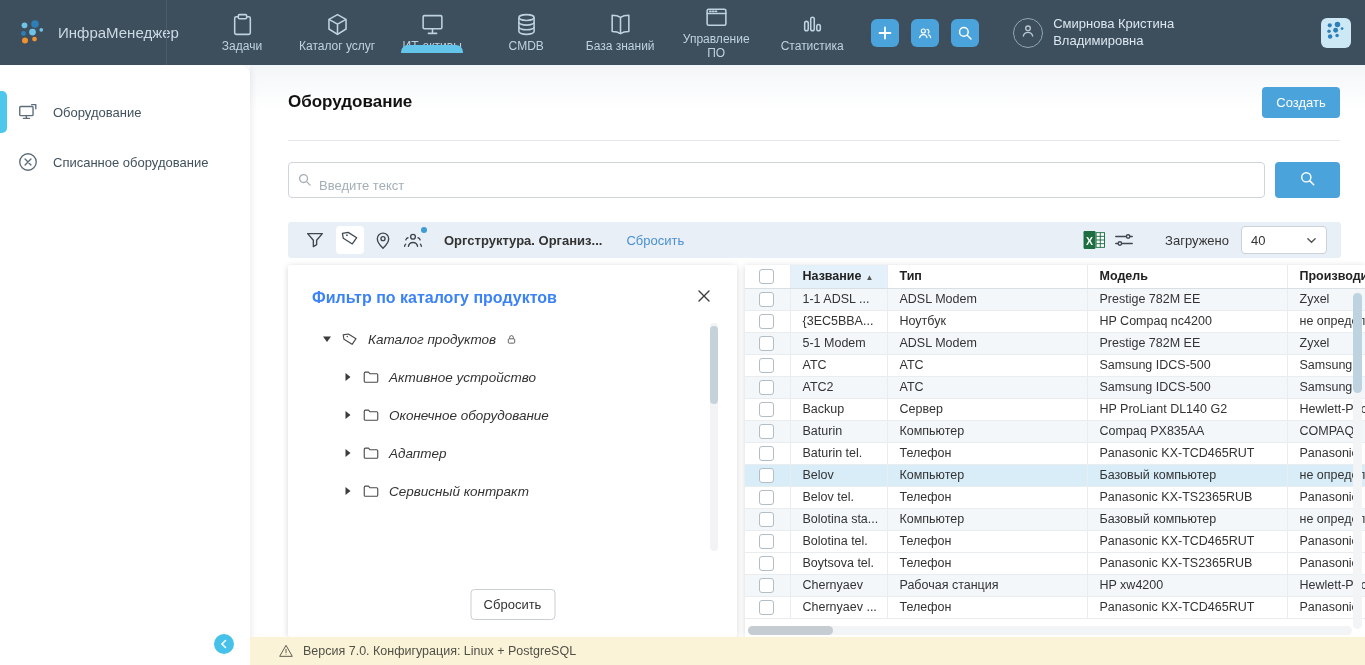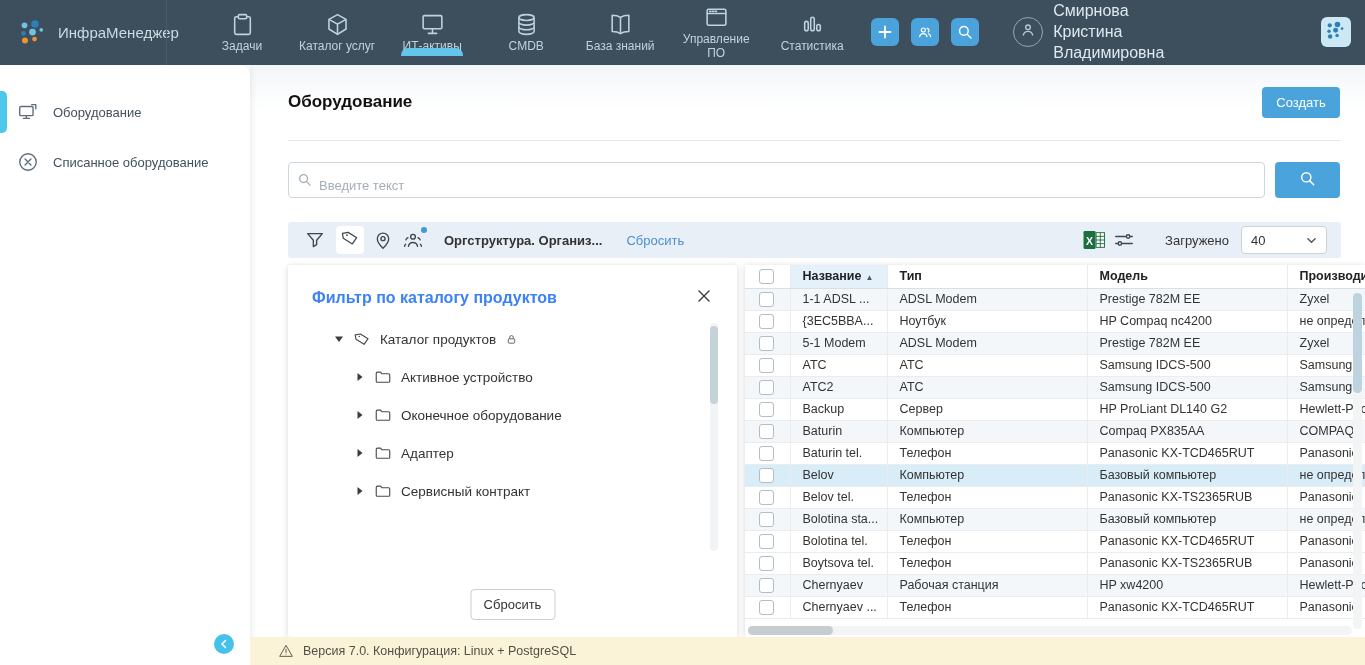--- a/index.html
+++ b/index.html
@@ -5,31 +5,31 @@
   * { margin:0; padding:0; box-sizing:border-box; }
   html,body { width:1365px; height:665px; overflow:hidden; }
   body { font-family:"Liberation Sans", sans-serif; background:#ffffff; position:relative; }
 
   
   .topbar { position:absolute; top:0; left:0; width:1365px; height:65px; background:#3d4e5c; display:flex; align-items:center; z-index:10; }
   .logo { display:flex; align-items:center; gap:10px; padding:0 18px; width:166px; flex:0 0 auto; }
   .logo-mark svg { width:30px; height:30px; display:block; }
   .logo-text { color:#ccdae4; font-size:15px; white-space:nowrap; }
   .topbar-sep { width:1px; height:65px; background:#4b5b69; flex:0 0 auto; }
-  .top-nav { display:flex; height:46px; margin-left:28px; }
+  .top-nav { display:flex; height:46px; margin-left:28px;align-items:center; }
   .nav-item { position:relative; min-width:94px; padding:0 10px; display:flex; flex-direction:column; align-items:center; justify-content:center; gap:3px; color:#bdd3e0; font-size:12px; cursor:pointer; }
   .nav-item .icon svg { width:25px; height:25px; display:block; }
   .nav-label { max-width:78px; text-align:center; line-height:1.15; }
   .nav-item.active::after { content:""; position:absolute; bottom:0; left:16px; right:16px; height:8px; background:#63c5ea; border-radius:7px 7px 0 0; }
   .topbar-actions { display:flex; align-items:center; flex:1; }
   .tb-btn { width:28px; height:28px; border-radius:6px; background:#4aa3db; border:none; display:flex; align-items:center; justify-content:center; margin-left:12px; cursor:pointer; }
   .tb-btn svg { width:16px; height:16px; display:block; }
   .avatar { width:30px; height:30px; border-radius:50%; border:1px solid #91a6b4; margin-left:34px; display:flex; align-items:center; justify-content:center; flex:0 0 auto; }
   .avatar svg { width:18px; height:18px; }
-  .user-name { color:#dde8f0; font-size:16px; line-height:1.3; margin-left:10px; max-width:145px; }
+  .user-name { color:#dde8f0; font-size:13px; line-height:1.3; margin-left:10px; max-width:145px; }
   .logo-btn { width:30px; height:30px; border-radius:6px; background:#cde8f5; border:none; margin-left:auto; margin-right:14px; display:flex; align-items:center; justify-content:center; cursor:pointer; }
   .logo-btn svg { width:22px; height:22px; }
 
   
   .sidebar { position:absolute; top:65px; left:0; width:250px; height:600px; background:#ffffff; border-radius:0 10px 0 0; box-shadow:2px 0 6px rgba(0,0,0,.07); z-index:5; }
   .side-list { padding-top:22px; }
   .side-item { position:relative; display:flex; align-items:center; gap:14px; height:50px; padding-left:17px; color:#42525d; font-size:13px; cursor:pointer; }
   .side-item .icon svg { width:22px; height:22px; color:#5d6e7a; display:block; }
   .side-item.active::before { content:""; position:absolute; left:0; top:4px; height:42px; width:7px; background:#4ec7ec; border-radius:0 5px 5px 0; }
   .collapse-btn { position:absolute; left:214px; top:634px; width:20px; height:20px; border-radius:50%; background:#45c1ea; border:none; color:#fff; display:flex; align-items:center; justify-content:center; z-index:8; cursor:pointer; }
@@ -66,21 +66,21 @@
   .loaded-label { margin-left:30px; font-size:13px; color:#333; }
   .page-size { margin-left:12px; width:86px; height:28px; background:#fff; border:1px solid #c9d2d8; border-radius:4px; display:flex; align-items:center; padding:0 9px; font-size:13px; color:#333; cursor:pointer; }
   .page-size .chev { margin-left:auto; color:#555; display:flex; }
   .page-size .chev svg { width:11px; height:11px; }
 
   
   .filter-card { position:absolute; left:38px; top:200px; width:449px; height:372px; background:#fff; box-shadow:0 1px 6px rgba(0,0,0,.16); border-radius:2px; }
   .fp-title { position:absolute; left:24px; top:24px; font-size:16px; font-weight:bold; color:#3b82f6; }
   .fp-close { position:absolute; right:25px; top:23px; background:none; border:none; color:#3c3c3c; cursor:pointer; }
   .fp-close svg { width:16px; height:16px; display:block; }
-  .tree { position:absolute; left:12px; top:55px; right:40px; }
+  .tree { position:absolute; left:0; top:55px; right:40px;font-style:italic; }
   .tree-row { display:flex; align-items:center; gap:9px; height:38px; font-size:13.5px; color:#333; cursor:pointer; }
   .tree-row.root { padding-left:34px; }
   .tree-row.child { padding-left:55px; }
   .caret { display:flex; color:#3c3c3c; }
   .caret svg { width:10px; height:10px; }
   .tree-ic { display:flex; color:#4a4a4a; }
   .tree-ic svg { width:18px; height:18px; }
   .lock { display:flex; color:#555; margin-left:1px; }
   .lock svg { width:11px; height:11px; }
   .fp-scroll { position:absolute; right:19px; top:58px; width:8px; height:228px; background:#f1f3f4; border-radius:4px; }

